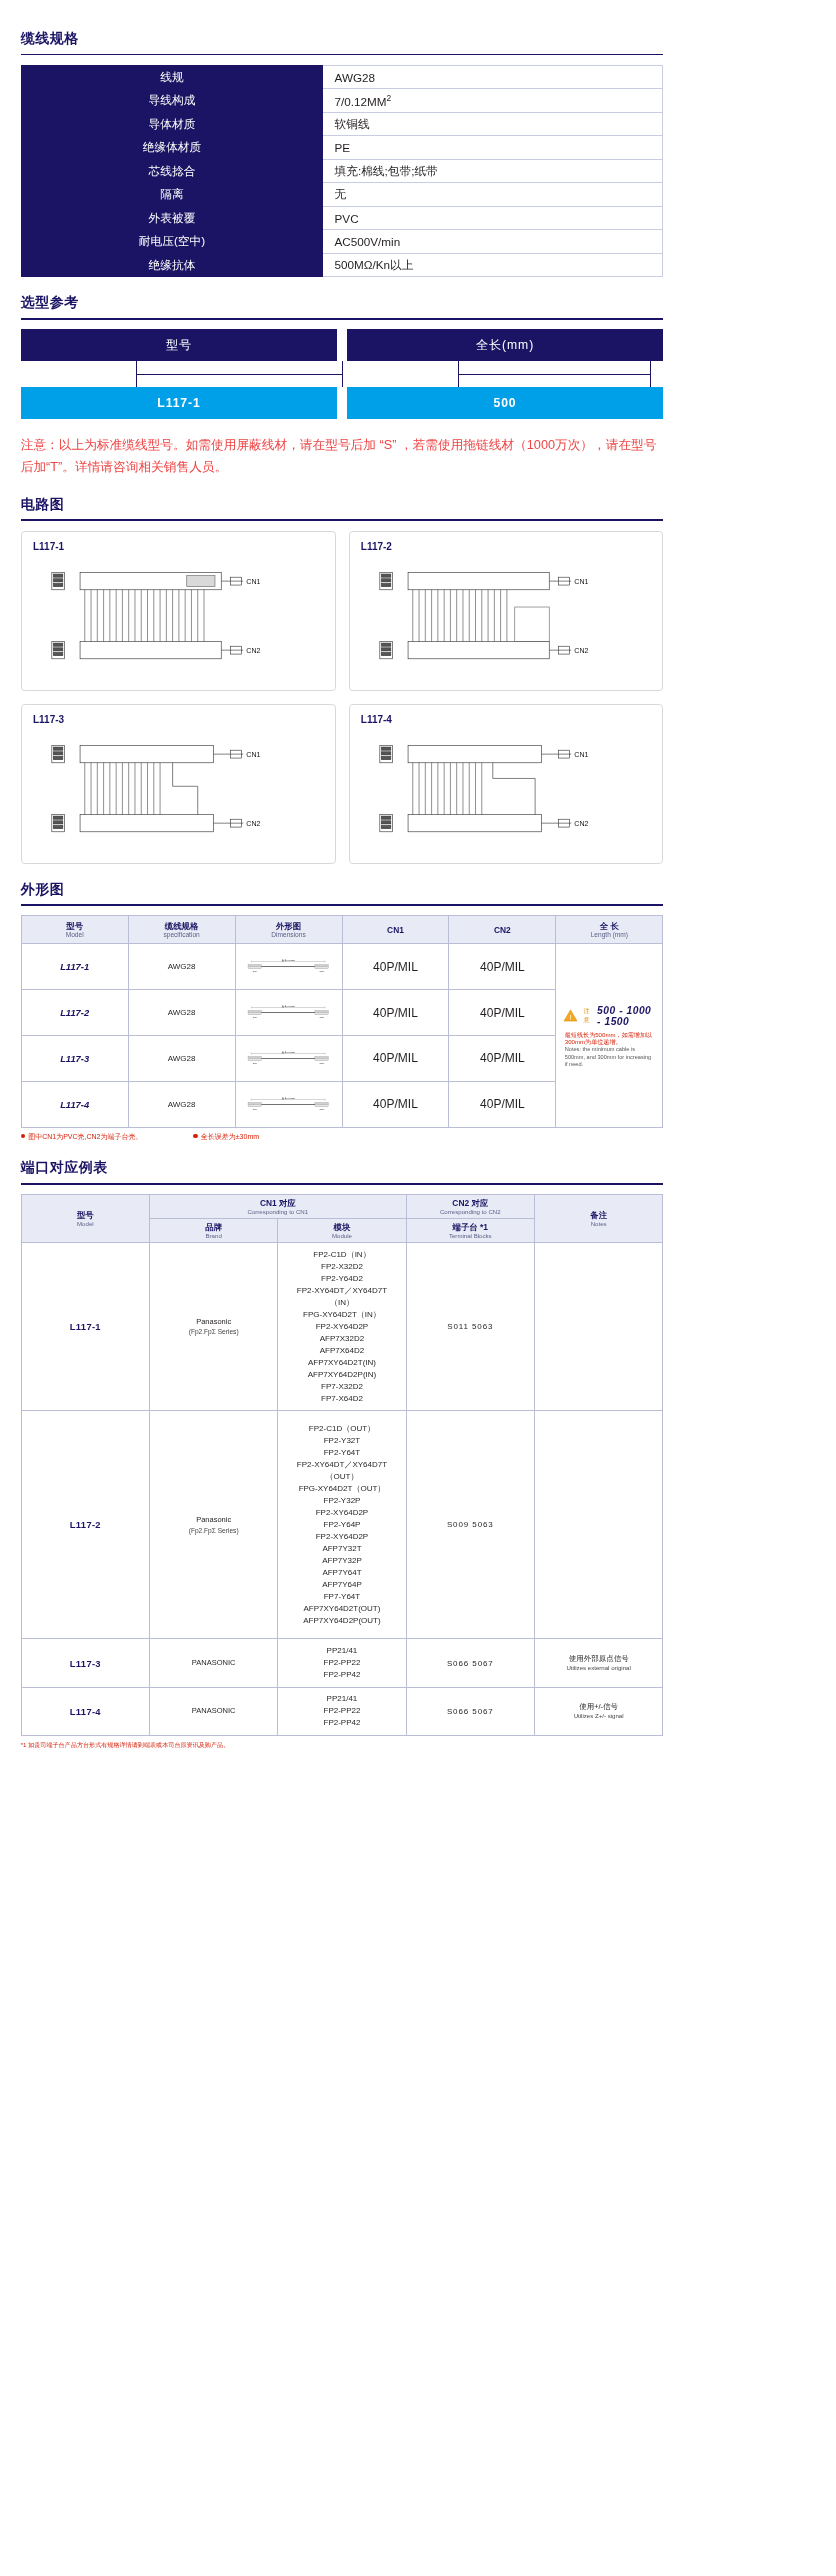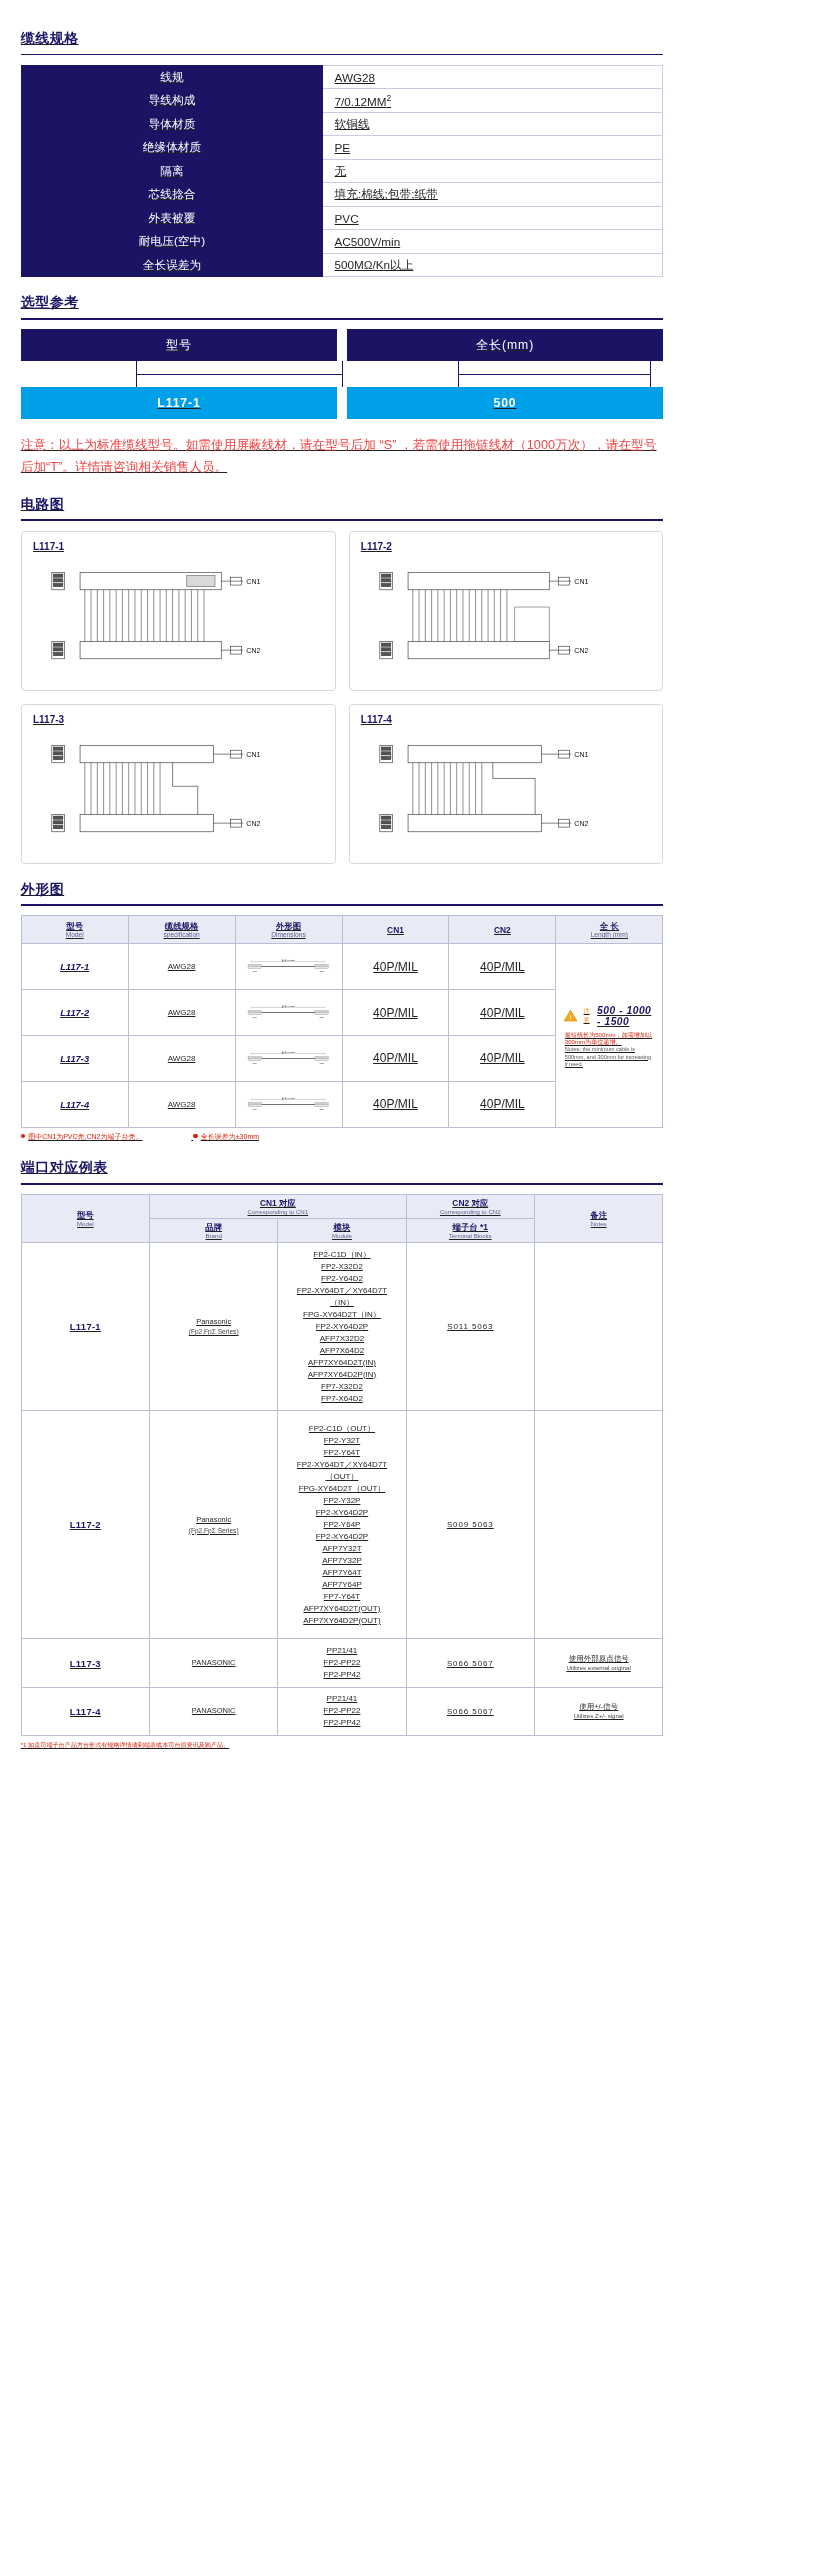--- a/index.html
+++ b/index.html
@@ -3,21 +3,21 @@
 <meta charset="utf-8">
 <style>
   * { box-sizing: border-box; }
   html, body { margin:0; padding:0; }
   body {
     width: 836px;
     font-family: "Liberation Sans", "DejaVu Sans", sans-serif;
     color: #231f20;
     background: #ffffff;
   }
-  .page { width: 684px; padding: 13px 20.7px 9.4px 20.7px; text-decoration: underline; }
+  .page { width: 684px; padding: 13px 20.7px 9.4px 20.7px; }
 
   
   .sec-head {
     font-size: 14px;
     font-weight: bold;
     color: #1b1464;
     letter-spacing: 0.5px;
     margin: 17px 0 5.6px 0;
   }
   .sec-rule {
@@ -203,37 +203,37 @@
       </tr>
       <tr>
         <td class="k">导体材质</td>
         <td class="v">软铜线</td>
       </tr>
       <tr>
         <td class="k">绝缘体材质</td>
         <td class="v">PE</td>
       </tr>
       <tr>
+        <td class="k">芯线捻合</td>
+        <td class="v">填充:棉线;包带;纸带</td>
+      </tr>
+      <tr>
         <td class="k">隔离</td>
         <td class="v">无</td>
       </tr>
       <tr>
-        <td class="k">芯线捻合</td>
-        <td class="v">填充:棉线;包带;纸带</td>
-      </tr>
-      <tr>
         <td class="k">外表被覆</td>
         <td class="v">PVC</td>
       </tr>
       <tr>
         <td class="k">耐电压(空中)</td>
         <td class="v">AC500V/min</td>
       </tr>
       <tr>
-        <td class="k">全长误差为</td>
+        <td class="k">绝缘抗体</td>
         <td class="v">500MΩ/Kn以上</td>
       </tr>
     </tbody>
   </table>
 
   <div class="sec-head">选型参考</div>
   <div class="sec-rule"></div>
 
   <div class="model-wrap">
     <div class="model-row">

